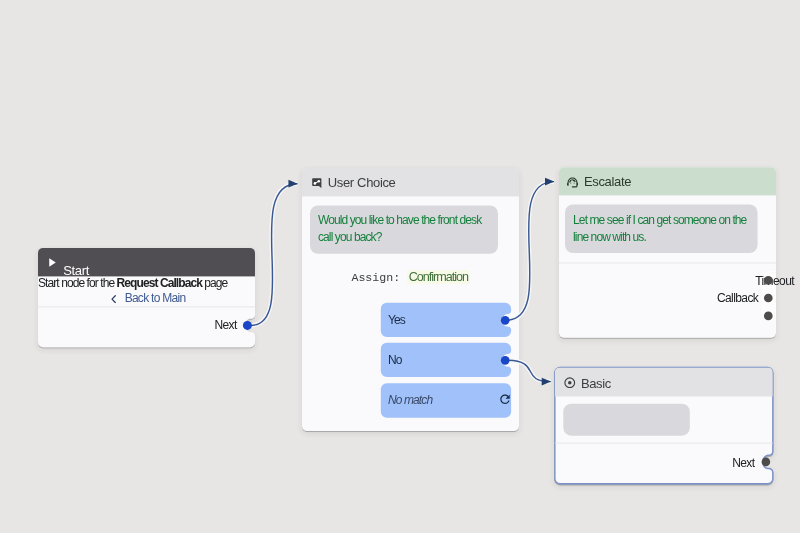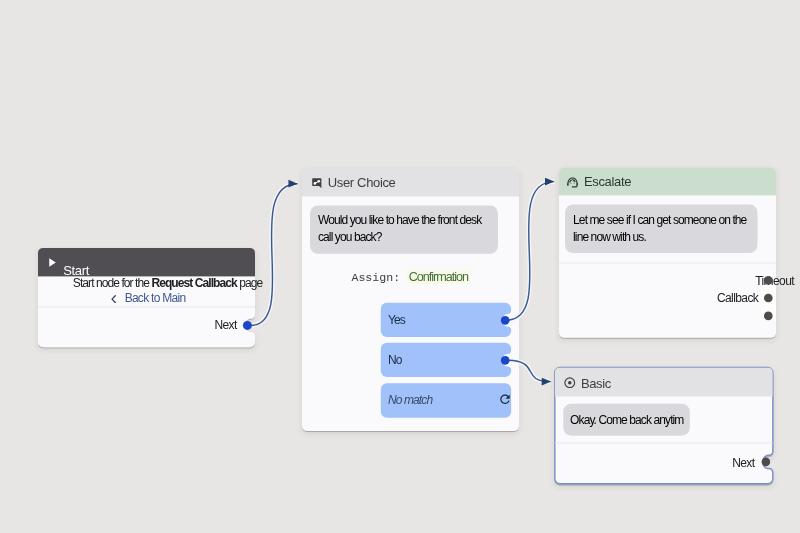--- a/index.html
+++ b/index.html
@@ -8,21 +8,21 @@
   #canvas{position:relative;width:800px;height:533px;}
   .txt{-webkit-font-smoothing:antialiased;transform:translateZ(0);}
   svg.layer{position:absolute;left:0;top:0;width:800px;height:533px;pointer-events:none;}
   #shapes{z-index:1}
   #edges{z-index:4}
   #dots{z-index:6}
   .txt{position:absolute;z-index:5;}
   .hdr-ttl{font-size:13px;letter-spacing:-0.35px;color:#3c4043;white-space:nowrap;line-height:15px;}
   .body-txt{font-size:12px;letter-spacing:-0.92px;color:#202124;line-height:15px;white-space:nowrap;}
   .port-lbl{font-size:12px;letter-spacing:-0.58px;color:#202124;line-height:15px;white-space:nowrap;text-align:right;}
-  .bub-txt{font-size:12px;letter-spacing:-0.9px;color:#000000;line-height:17px;white-space:nowrap;}
+  .bub-txt{font-size:12px;letter-spacing:-0.9px;color:#15803d;line-height:17px;white-space:nowrap;}
   .choice-lbl{font-size:12px;letter-spacing:-0.9px;color:#1b2b44;line-height:15px;white-space:nowrap;}
   .ic{position:absolute;z-index:5;}
 </style>
 </head>
 <body>
 
 <div id="canvas">
 
   <svg class="layer" id="shapes" viewBox="0 0 800 533">
     <defs>
@@ -107,21 +107,21 @@
     <circle cx="768.3" cy="280.3" r="4.35" fill="#4e4c4a"></circle>
     <circle cx="768.3" cy="298.0" r="4.35" fill="#4e4c4a"></circle>
     <circle cx="768.3" cy="315.9" r="4.35" fill="#4e4c4a"></circle>
     <circle cx="765.9" cy="461.9" r="4.3" fill="#4e4c4a"></circle>
   </svg>
 
   <svg class="ic" style="left:49px;top:257.9px;width:7px;height:8.8px;" viewBox="0 0 7 8.8">
     <path d="M0.25,0.15 L6.75,4.4 L0.25,8.65 Z" fill="#ffffff"></path>
   </svg>
   <div class="txt hdr-ttl" style="left:63.2px;top:263px;color:#ffffff;">Start</div>
-  <div class="txt body-txt" style="left:38px;top:276.4px;width:259px;text-align:center;"><span>Start node for the </span><b>Request Callback</b><span> page</span></div>
+  <div class="txt body-txt" style="left:38px;top:276.4px;width:259px;text-align:left;"><span>Start node for the </span><b>Request Callback</b><span> page</span></div>
   <div class="txt" style="left:39.5px;top:291.4px;width:217px;height:15px;display:flex;align-items:center;justify-content:center;">
     <svg style="width:5.2px;height:8.2px;margin-right:8.8px;" viewBox="0 0 5.2 8.2">
       <path d="M4.3,0.7 L1.0,4.1 L4.3,7.5" fill="none" stroke="#2c3c60" stroke-width="1.25" stroke-linecap="round" stroke-linejoin="round"></path>
     </svg>
     <span class="body-txt" style="color:#3f5b91;letter-spacing:-0.72px;">Back to Main</span>
   </div>
   <div class="txt port-lbl" style="left:38px;top:318px;width:198.8px;">Next</div>
 
   <svg class="ic" style="left:311.6px;top:178.4px;width:10px;height:10.4px;" viewBox="0 0 10 10.4">
     <path d="M0.9,0.3 H8.7 a0.7,0.7 0 0 1 0.7,0.7 V9.6 a0.3,0.3 0 0 1 -0.52,0.2 L7.0,8.0 H0.9 A0.7,0.7 0 0 1 0.2,7.3 V1.0 A0.7,0.7 0 0 1 0.9,0.3 Z" fill="#3c4043"></path>
@@ -151,16 +151,15 @@
   <div class="txt bub-txt" style="left:573.1px;top:212.1px;">Let me see if I can get someone on the</div>
   <div class="txt bub-txt" style="left:573.1px;top:229.1px;">line now with us.</div>
   <div class="txt port-lbl" style="left:559px;top:273.6px;width:235px;">Timeout</div>
   <div class="txt port-lbl" style="left:559px;top:291.2px;width:199.3px;">Callback</div>
 
   <svg class="ic" style="left:564.1px;top:376.6px;width:11.5px;height:11.5px;" viewBox="0 0 11.5 11.5">
     <circle cx="5.75" cy="5.75" r="4.85" fill="none" stroke="#3c4043" stroke-width="1.15"></circle>
     <circle cx="5.75" cy="5.75" r="1.75" fill="#3c4043"></circle>
   </svg>
   <div class="txt hdr-ttl" style="left:580.9px;top:376.2px;">Basic</div>
-  <div class="txt bub-txt" style="left:570.1px;top:411.7px;">Okay. Come back anytim</div>
   <div class="txt port-lbl" style="left:554.9px;top:455.9px;width:199.6px;">Next</div>
 
 </div>
 
 </body></html>

